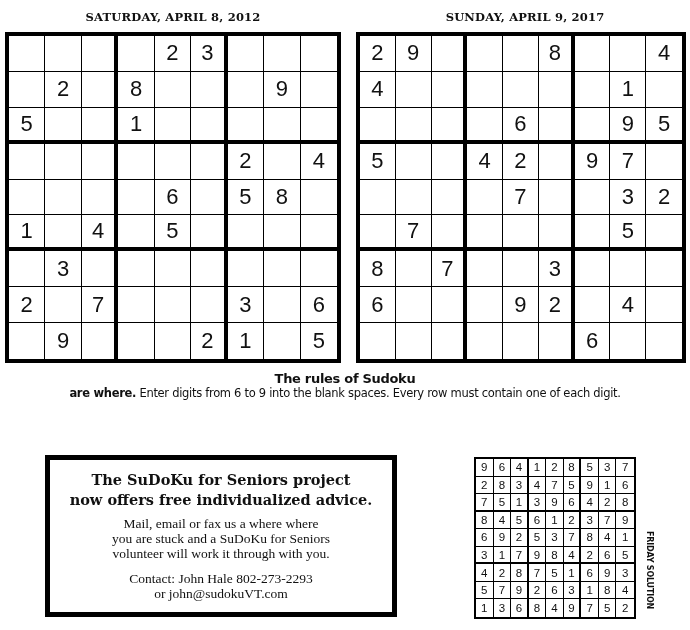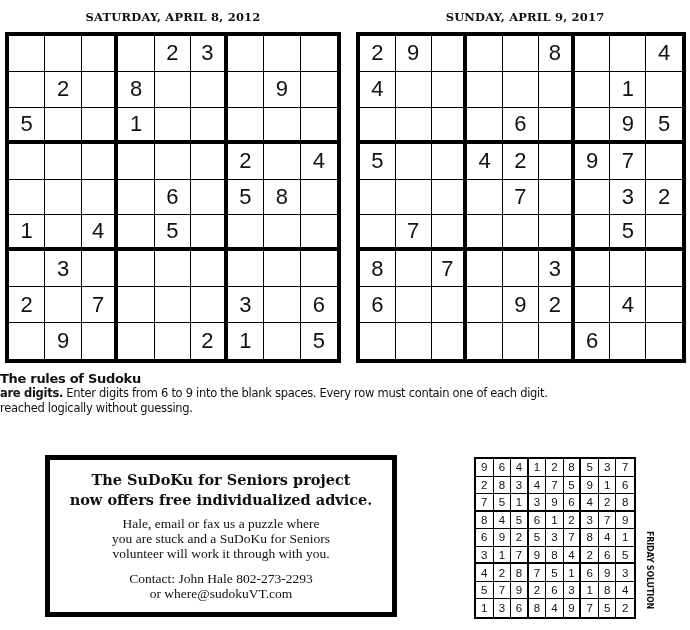--- a/index.html
+++ b/index.html
@@ -10,21 +10,21 @@
   .big .cell { font-size:22px; }
   .cell.c9 { border-right:none; }
   .cell.r9 { border-bottom:none; }
   .cell.c3, .cell.c6 { border-right:4px solid #000; }
   .cell.r3, .cell.r6 { border-bottom:4px solid #000; }
   .small .cell { font-size:11.5px; border-right:1px solid #000; border-bottom:1px solid #000; }
   .small .cell.c3, .small .cell.c6 { border-right:2.5px solid #000; }
   .small .cell.r3, .small .cell.r6 { border-bottom:2.5px solid #000; }
   .small .cell.c9 { border-right:none; }
   .small .cell.r9 { border-bottom:none; }
-  .rules { position:absolute; left:0; top:371px; width:690px; text-align:left; font-family:"DejaVu Sans", sans-serif; font-size:11.5px; line-height:15px; letter-spacing:-0.3px; }
+  .rules { position:absolute; left:0; top:371px; width:690px; text-align:center; font-family:"DejaVu Sans", sans-serif; font-size:11.5px; line-height:15px; letter-spacing:-0.3px; }
   .rules .title { font-weight:bold; font-size:13px; }
   .rules b { font-weight:bold; }
   .promo { position:absolute; left:45px; top:455px; width:352px; height:162px; border:4px solid #000; box-sizing:border-box; padding:0; }
   .promo-inner { border:1.5px solid #000; width:100%; height:100%; box-sizing:border-box; text-align:center; font-family:"DejaVu Serif", serif; }
   .promo-head { font-weight:bold; font-size:14.5px; line-height:20px; margin-top:10px; }
   .promo-body { font-family:"Liberation Serif", serif; font-size:13.5px; line-height:15px; margin-top:6px; }
   .promo-contact { font-family:"Liberation Serif", serif; font-size:13.5px; line-height:15px; margin-top:10px; }
   .sol-label { position:absolute; left:640px; top:520px; width:14px; height:100px; writing-mode:vertical-rl; font-family:"DejaVu Sans", sans-serif; font-weight:bold; font-size:8px; letter-spacing:-0.2px; text-align:center; }
 </style>
 </head>
@@ -195,38 +195,37 @@
     <div class="cell r9"></div>
     <div class="cell r9"></div>
     <div class="cell c6 r9"></div>
     <div class="cell r9">6</div>
     <div class="cell r9"></div>
     <div class="cell c9 r9"></div>
   </div>
 
 <div class="rules">
   <div class="title">The rules of Sudoku</div>
-  <div><b>are digits.</b><span> Enter digits from 6 to 9 into the blank spaces. Every row must contain one of each digit.</span></div>
-  <div>reached logically without guessing.</div>
+  <div><b>are where.</b><span> Enter digits from 6 to 9 into the blank spaces. Every row must contain one of each digit.</span></div>
 </div>
 
 <div class="promo">
   <div class="promo-inner">
     <div class="promo-head">
       <div>The SuDoKu for Seniors project</div>
       <div>now offers free individualized advice.</div>
     </div>
     <div class="promo-body">
-      <div>Hale, email or fax us a puzzle where</div>
+      <div>Mail, email or fax us a where where</div>
       <div>you are stuck and a SuDoKu for Seniors</div>
       <div>volunteer will work it through with you.</div>
     </div>
     <div class="promo-contact">
       <div>Contact: John Hale 802-273-2293</div>
-      <div>or where@sudokuVT.com</div>
+      <div>or john@sudokuVT.com</div>
     </div>
   </div>
 </div>
 
 <div class="grid small" id="grid2" style="left:474px; top:457px; width:162px; height:162px; border-width:2.5px;">
     <div class="cell">9</div>
     <div class="cell">6</div>
     <div class="cell c3">4</div>
     <div class="cell">1</div>
     <div class="cell">2</div>

